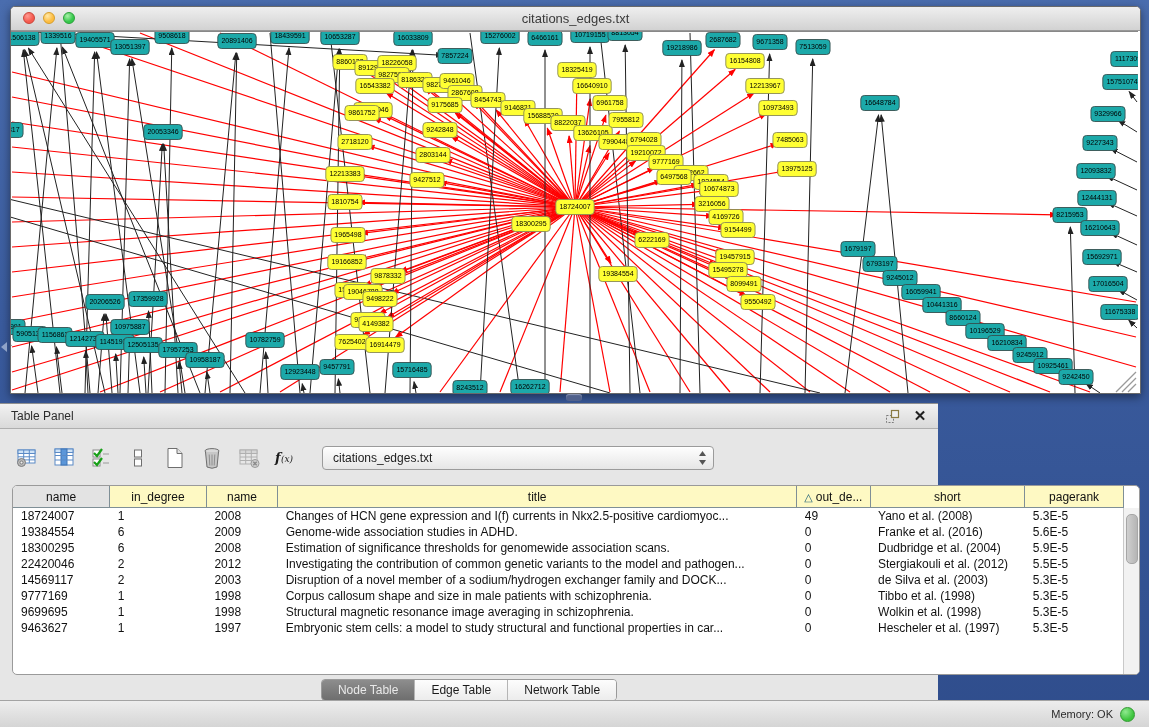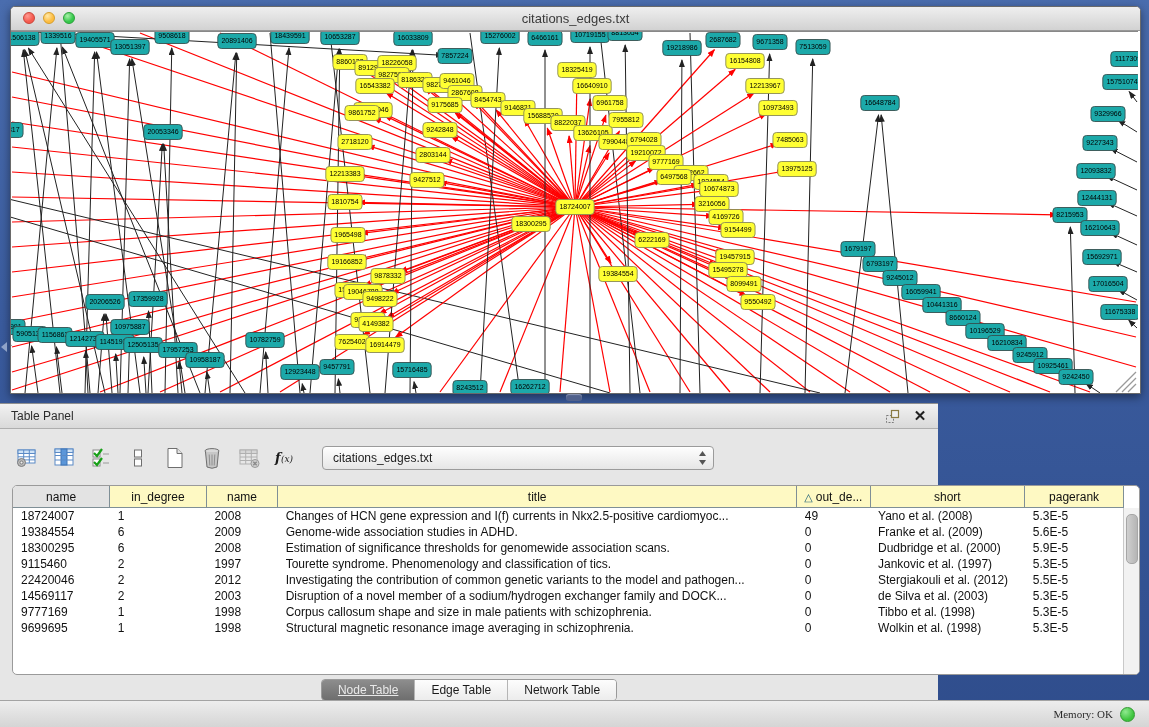--- a/index.html
+++ b/index.html
@@ -43,25 +43,25 @@
   table.grid th:first-child{background:#e3e3e3;border-left:none;}
   table.grid th .sortmark{color:#1d5f75;font-size:11px;margin-right:3px;}
   table.grid td{height:16px;padding:0 8px;overflow:hidden;white-space:nowrap;text-overflow:clip;}
   .vscroll{position:absolute;right:0;top:22px;bottom:0;width:15px;background:#f2f2f2;border-left:1px solid #c9c9c9;}
   .vscroll .thumb{position:absolute;left:2px;top:6px;width:10px;height:48px;border-radius:5px;background:linear-gradient(90deg,#cfcfcf,#b5b5b5);border:1px solid #a6a6a6;}
 
   .tabsbar{position:absolute;left:0;right:0;top:250px;height:26px;display:flex;justify-content:center;}
   .seg{display:inline-flex;border:1px solid #9a9a9a;border-radius:4px;overflow:hidden;height:20px;box-shadow:0 1px 0 rgba(255,255,255,.6);}
   .seg .tab{padding:2px 16px;font-size:12px;background:linear-gradient(180deg,#fdfdfd,#ececec);color:#1a1a1a;border-left:1px solid #b5b5b5;line-height:16px;}
   .seg .tab:first-child{border-left:none;}
-  .seg .tab.sel{background:linear-gradient(180deg,#8d8d8d,#6e6e6e);color:#e9e9e9;text-decoration:underline;}
+  .seg .tab.sel{background:linear-gradient(180deg,#8d8d8d,#6e6e6e);color:#e9e9e9;}
 
   
   .statusbar{position:absolute;left:0;top:700px;width:1149px;height:27px;background:linear-gradient(180deg,#ededed,#d4d4d4);border-top:1px solid #a3a3a3;}
-  .statusbar .mem{position:absolute;right:36px;top:7px;font-size:11px;color:#2b2b2b;font-family:Liberation Serif, serif;}
+  .statusbar .mem{position:absolute;right:36px;top:7px;font-size:11px;color:#2b2b2b;}
   .statusbar .memdot{position:absolute;right:14px;top:6px;width:13px;height:13px;border-radius:50%;background:radial-gradient(circle at 35% 30%,#8fe98f,#3dc43d 65%);border:1px solid #2f9a2f;}
 </style>
 </head>
 <body>
 
 <div id="app">
 
   <div class="net-window">
     <div class="titlebar">
       <div class="lights">
@@ -873,40 +873,31 @@
                 <td>49</td>
                 <td>Yano et al. (2008)</td>
                 <td>5.3E-5</td>
               </tr>
               <tr>
                 <td>19384554</td>
                 <td>6</td>
                 <td>2009</td>
                 <td>Genome-wide association studies in ADHD.</td>
                 <td>0</td>
-                <td>Franke et al. (2009)</td>
+                <td>Franke et al. (2016)</td>
                 <td>5.6E-5</td>
               </tr>
               <tr>
                 <td>18300295</td>
                 <td>6</td>
                 <td>2008</td>
                 <td>Estimation of significance thresholds for genomewide association scans.</td>
                 <td>0</td>
-                <td>Dudbridge et al. (2000)</td>
+                <td>Dudbridge et al. (2004)</td>
                 <td>5.9E-5</td>
-              </tr>
-              <tr>
-                <td>9115460</td>
-                <td>2</td>
-                <td>1997</td>
-                <td>Tourette syndrome. Phenomenology and classification of tics.</td>
-                <td>0</td>
-                <td>Jankovic et al. (1997)</td>
-                <td>5.3E-5</td>
               </tr>
               <tr>
                 <td>22420046</td>
                 <td>2</td>
                 <td>2012</td>
                 <td>Investigating the contribution of common genetic variants to the model and pathogen...</td>
                 <td>0</td>
                 <td>Stergiakouli et al. (2012)</td>
                 <td>5.5E-5</td>
               </tr>
@@ -930,20 +921,29 @@
               </tr>
               <tr>
                 <td>9699695</td>
                 <td>1</td>
                 <td>1998</td>
                 <td>Structural magnetic resonance image averaging in schizophrenia.</td>
                 <td>0</td>
                 <td>Wolkin et al. (1998)</td>
                 <td>5.3E-5</td>
               </tr>
+              <tr>
+                <td>9463627</td>
+                <td>1</td>
+                <td>1997</td>
+                <td>Embryonic stem cells: a model to study structural and functional properties in car...</td>
+                <td>0</td>
+                <td>Hescheler et al. (1997)</td>
+                <td>5.3E-5</td>
+              </tr>
             </tbody>
         </table>
         <div class="vscroll">
           <div class="thumb"></div>
         </div>
       </div>
 
       <div class="tabsbar">
         <div class="seg" id="tabseg">
             <div class="tab sel">Node Table</div>

